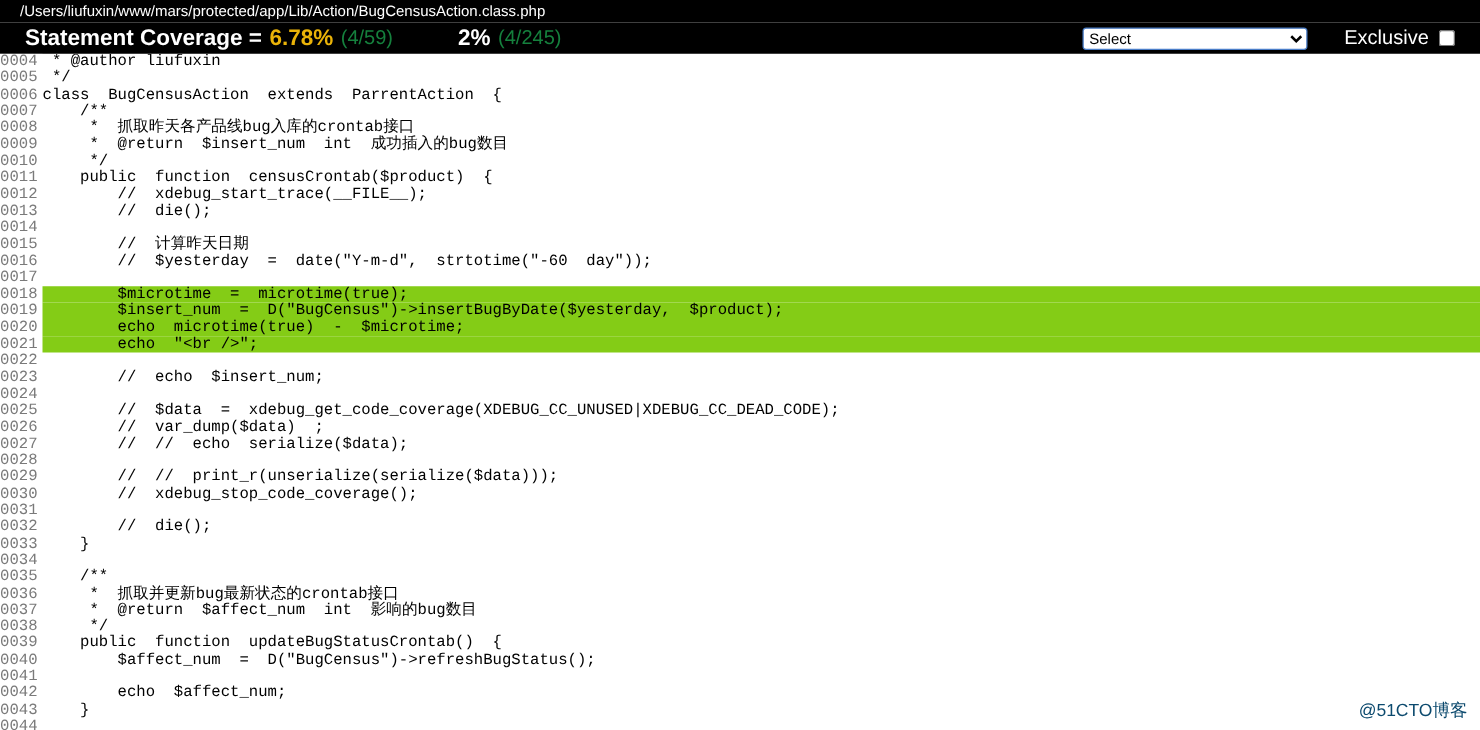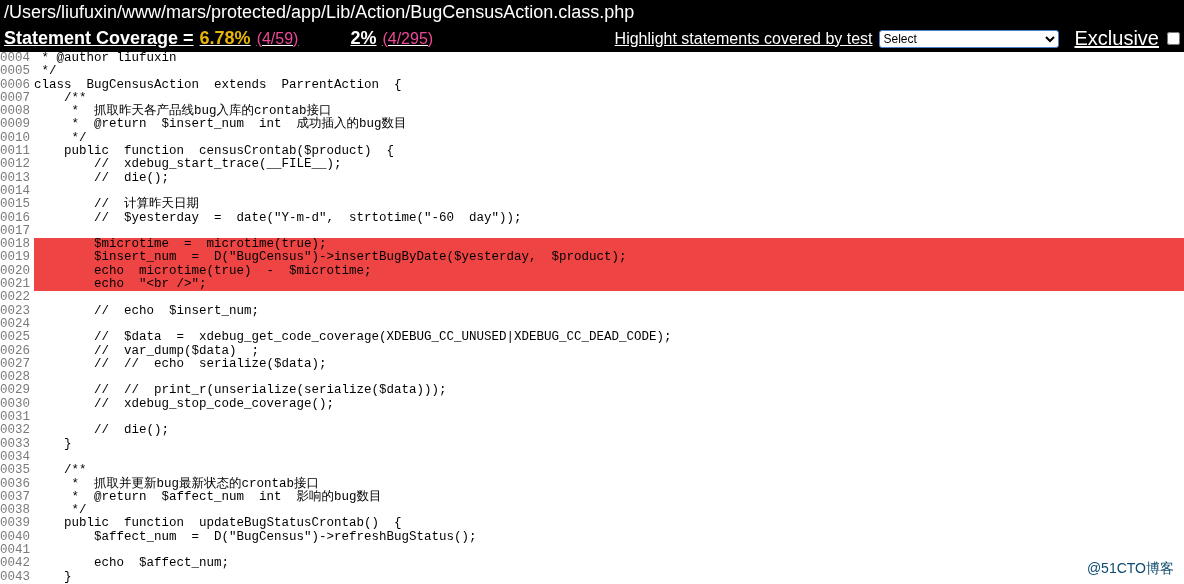--- a/index.html
+++ b/index.html
@@ -7,50 +7,49 @@
   font-family: "Courier New", monospace;
   font-size: 13px;
   background: #fff;
   width: 1184px;
   height: 584px;
   overflow: hidden;
 }
 .path-bar {
   background: #000;
   color: #fff;
-  padding: 2px 4px;
+  padding: 2px 16px;
   font-family: Arial, sans-serif;
-  font-size: 18px;
+  font-size: 12px;
 }
 .stats-bar {
   background: #000;
   color: #fff;
   display: flex;
   align-items: center;
-  padding: 2px 4px;
+  padding: 2px 20px;
   font-family: Arial, sans-serif;
   font-size: 18px;
   gap: 6px;
-  text-decoration: underline;
 }
 .stats-bar .label { font-weight: bold; }
 .stats-bar .pct-red { color: #eab308; font-weight: bold; }
 .stats-bar .pct-white { color: #fff; font-weight: bold; }
-.stats-bar .counts { font-size: 16px; color: #ec4899; }
+.stats-bar .counts { font-size: 16px; color: #15803d; }
 .stats-bar .spacer { flex: 1; }
 .stats-bar .highlight-label { font-size: 16px; font-weight: normal; }
 .stats-bar select {
   font-size: 12px;
   width: 180px;
   height: 18px;
   background: #fff;
   border: 1px solid #4a7ec9;
   border-radius: 3px;
 }
-.stats-bar .excl { font-size: 20px; margin-left: 10px; }
+.stats-bar .excl { font-size: 16px; margin-left: 23px; }
 .stats-bar input[type=checkbox]{ width:13px; height:13px; vertical-align: middle; margin-left:2px;}
 .code-area {
   display: flex;
   height: calc(100% - 42px);
   overflow: hidden;
 }
 .gutter {
   background: #fff;
   color: #7a7a7a;
   text-align: right;
@@ -61,44 +60,43 @@
   user-select: none;
 }
 .code {
   white-space: pre;
   font-size: 12.5px;
   line-height: 13.3px;
   color: #000;
   flex: 1;
 }
 .line { display: block; height: 13.3px; }
-.hl { background: #ef4444; display:block; }
+.hl { background: #84cc16; display:block; }
 .watermark {
   position: absolute;
   right: 10px;
   bottom: 6px;
   color: #0c4a6e;
   font-family: Arial, sans-serif;
   font-size: 14px;
 }
 </style>
 </head>
 <body>
 
 <div class="path-bar">/Users/liufuxin/www/mars/protected/app/Lib/Action/BugCensusAction.class.php</div>
 
 <div class="stats-bar">
   <span class="label">Statement Coverage =</span>
   <span class="pct-red">6.78%</span>
   <span class="counts">(4/59)</span>
   <span style="width:40px"></span>
   <span class="pct-white">2%</span>
-  <span class="counts">(4/295)</span>
+  <span class="counts">(4/245)</span>
   <span class="spacer"></span>
-  <span class="highlight-label">Highlight statements covered by test</span>
   <select>
     <option>Select</option>
   </select>
   <span class="excl">Exclusive</span>
   <input type="checkbox" style="">
 </div>
 
 <div class="code-area">
   <div class="gutter" id="gutter">0004
 0005

